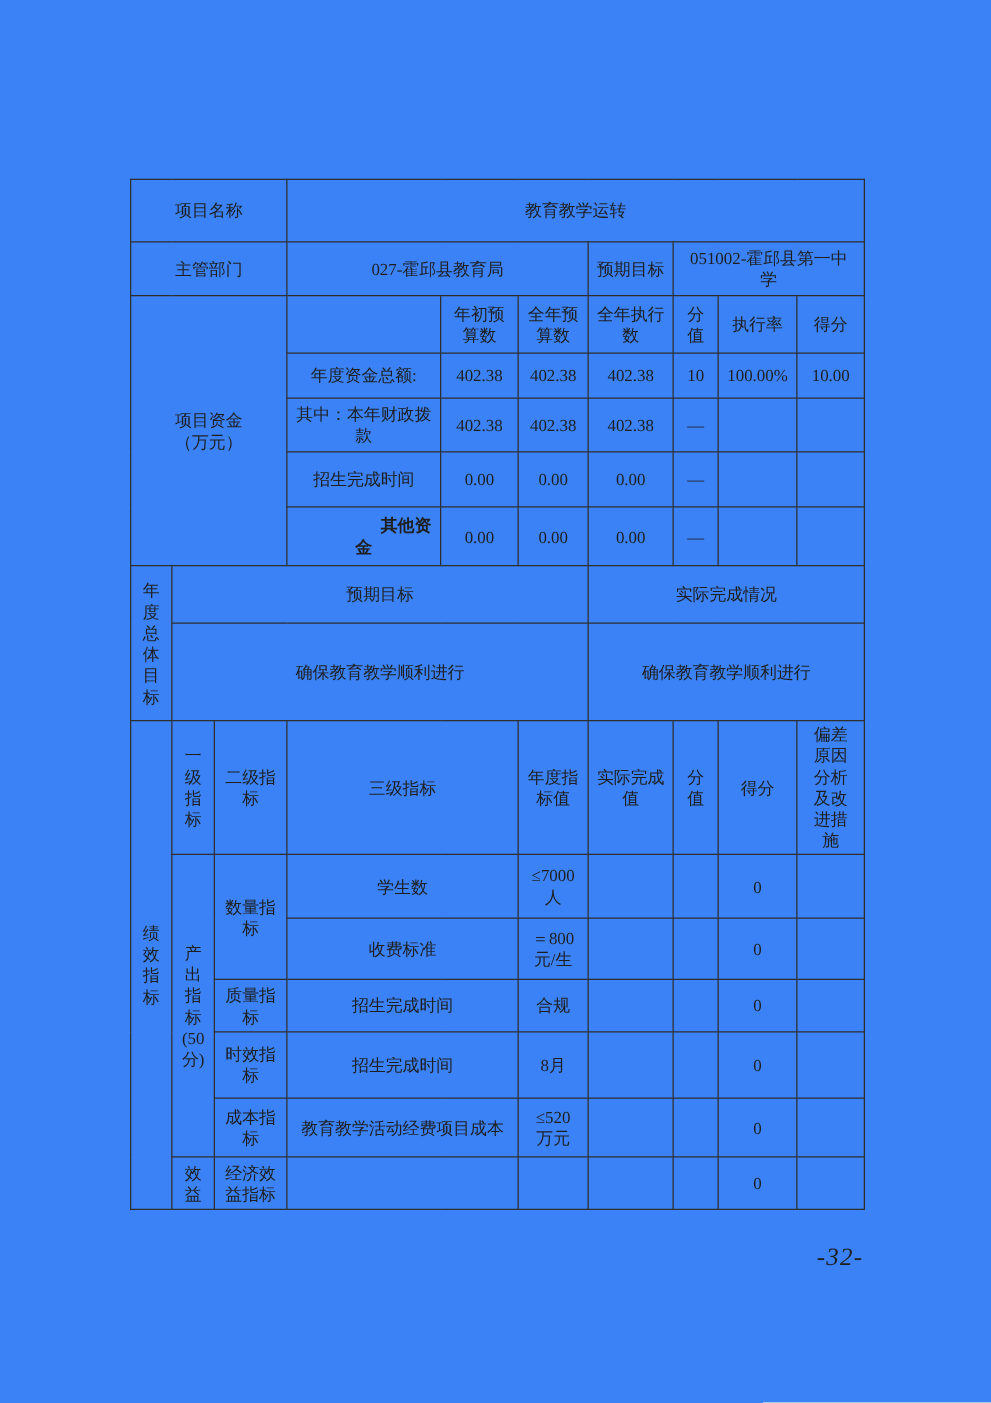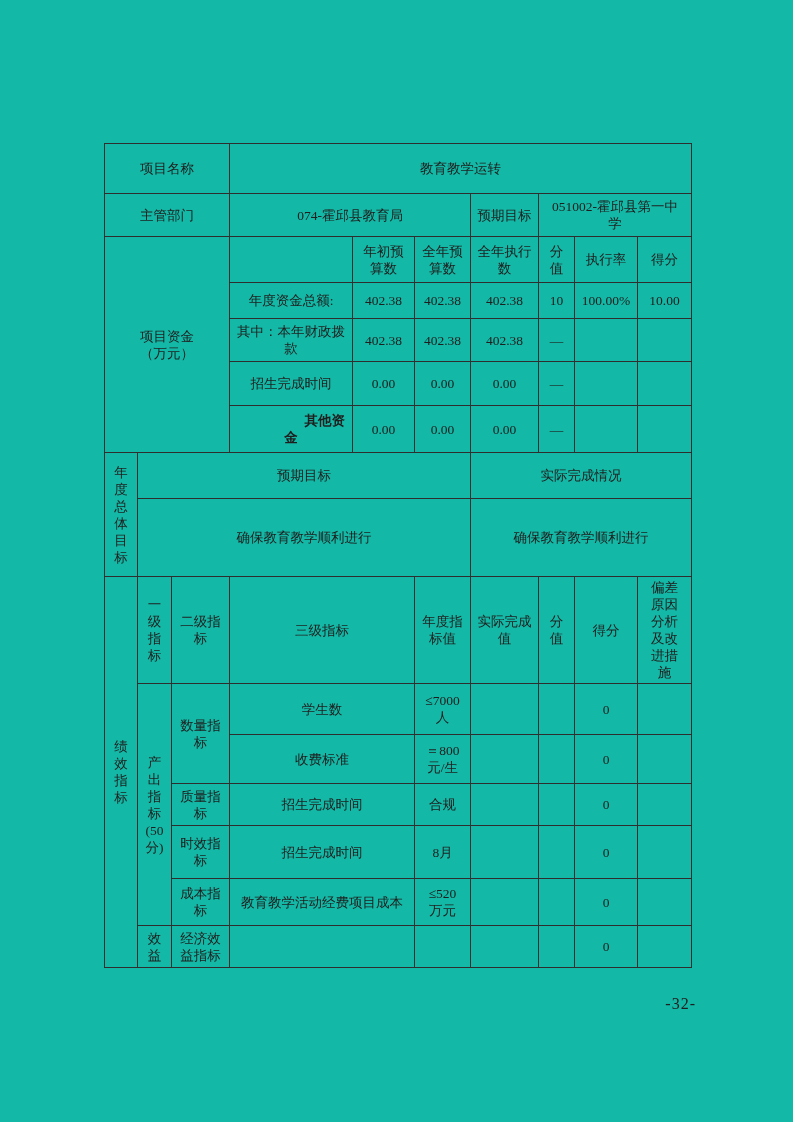--- a/index.html
+++ b/index.html
@@ -4,21 +4,21 @@
 <style>
   html, body {
     margin: 0;
     padding: 0;
     background: #ffffff;
   }
   .page {
     position: relative;
     width: 793px;
     height: 1122px;
-    background: #14b8a6;
+    background: #3b82f6;
     font-family: "Liberation Serif", "DejaVu Serif", serif;
     color: #1e1e1e;
     overflow: hidden;
   }
   table.doc {
     position: absolute;
     left: 104px;
     top: 143px;
     width: 587px;
     border-collapse: collapse;
@@ -43,24 +43,25 @@
     text-align: left;
     text-indent: 5em;
     padding-left: 4px;
     font-weight: bold;
   }
   .page-number {
     position: absolute;
     left: 648px;
     top: 995px;
     width: 48px;
-    text-align: right;
-    font-size: 16px;
+    text-align: center;
+    font-size: 20px;
     letter-spacing: 1px;
     color: #1e1e1e;
+    font-style: italic;
   }
 </style>
 </head>
 <body>
 
 <div class="page">
 
   <table class="doc">
     <colgroup>
       <col style="width:33px">
@@ -76,21 +77,21 @@
     </colgroup>
 
     <tbody>
         <tr style="height:50px">
       <td colspan="3">项目名称</td>
       <td colspan="7">教育教学运转</td>
     </tr>
 
     <tr style="height:43px">
       <td colspan="3">主管部门</td>
-      <td colspan="3">074-霍邱县教育局</td>
+      <td colspan="3">027-霍邱县教育局</td>
       <td>预期目标</td>
       <td colspan="3">051002-霍邱县第一中
 学</td>
     </tr>
 
     <tr style="height:46px">
       <td colspan="3" rowspan="5">项目资金
 （万元）</td>
       <td></td>
       <td>年初预

